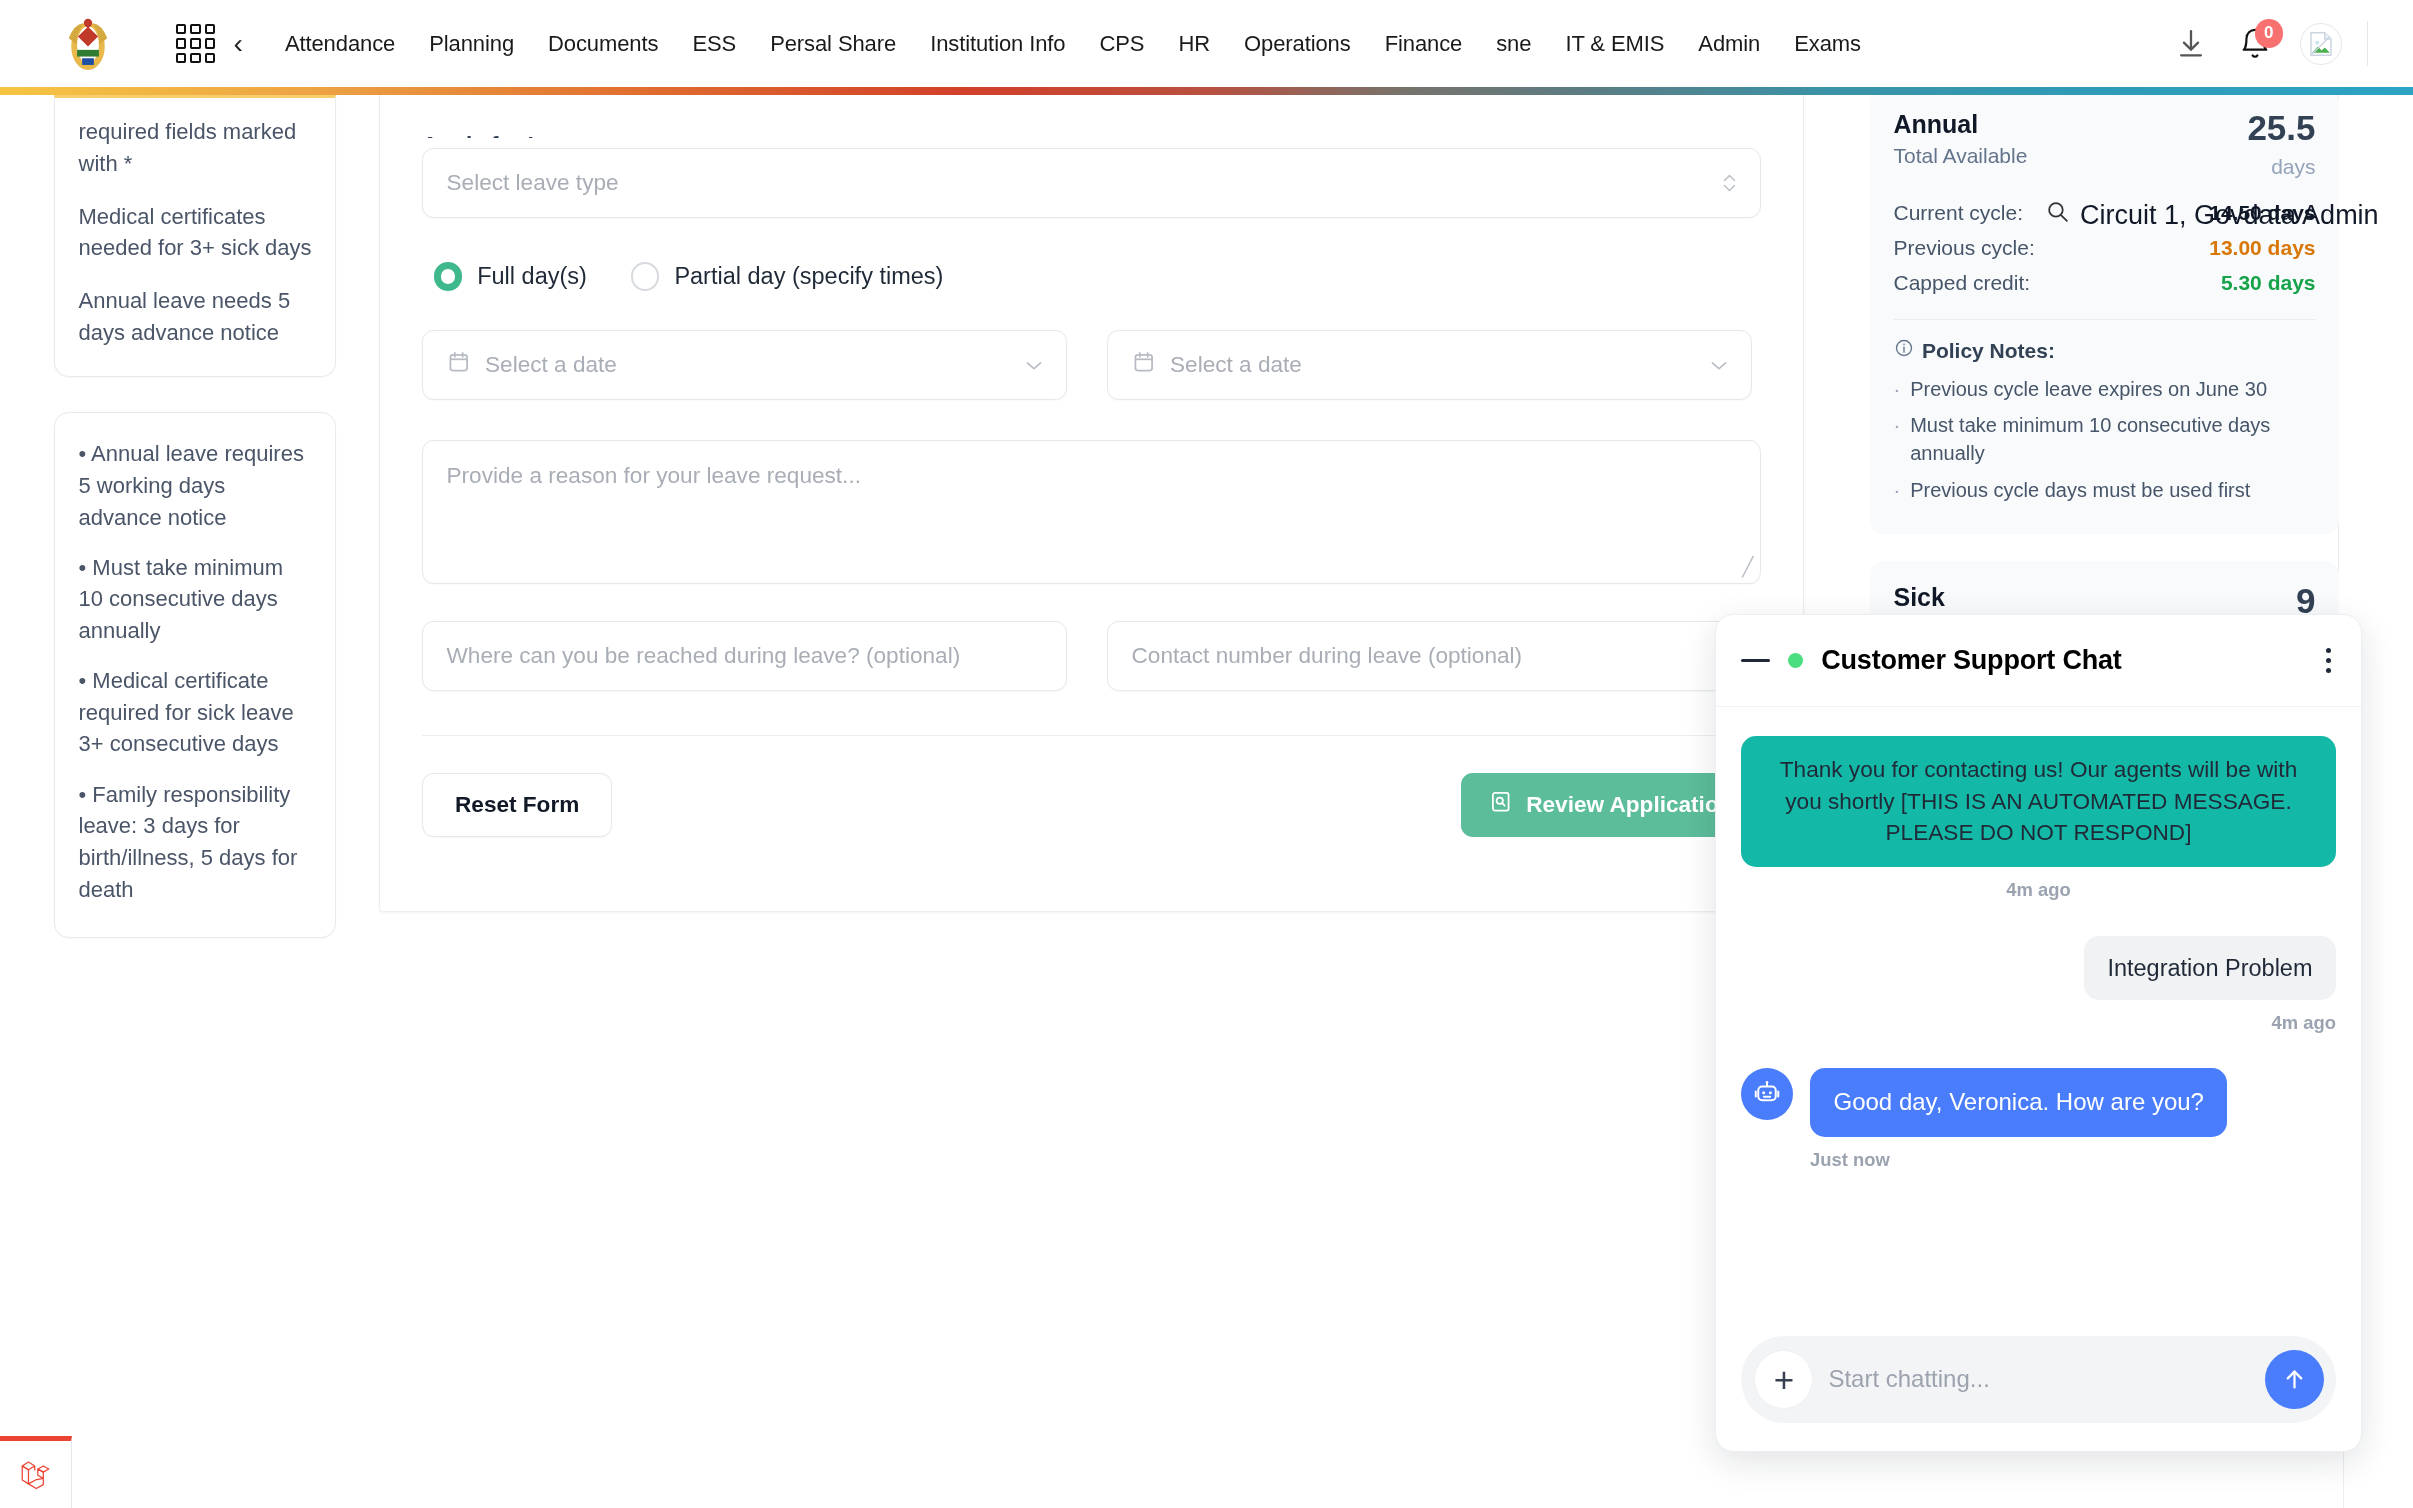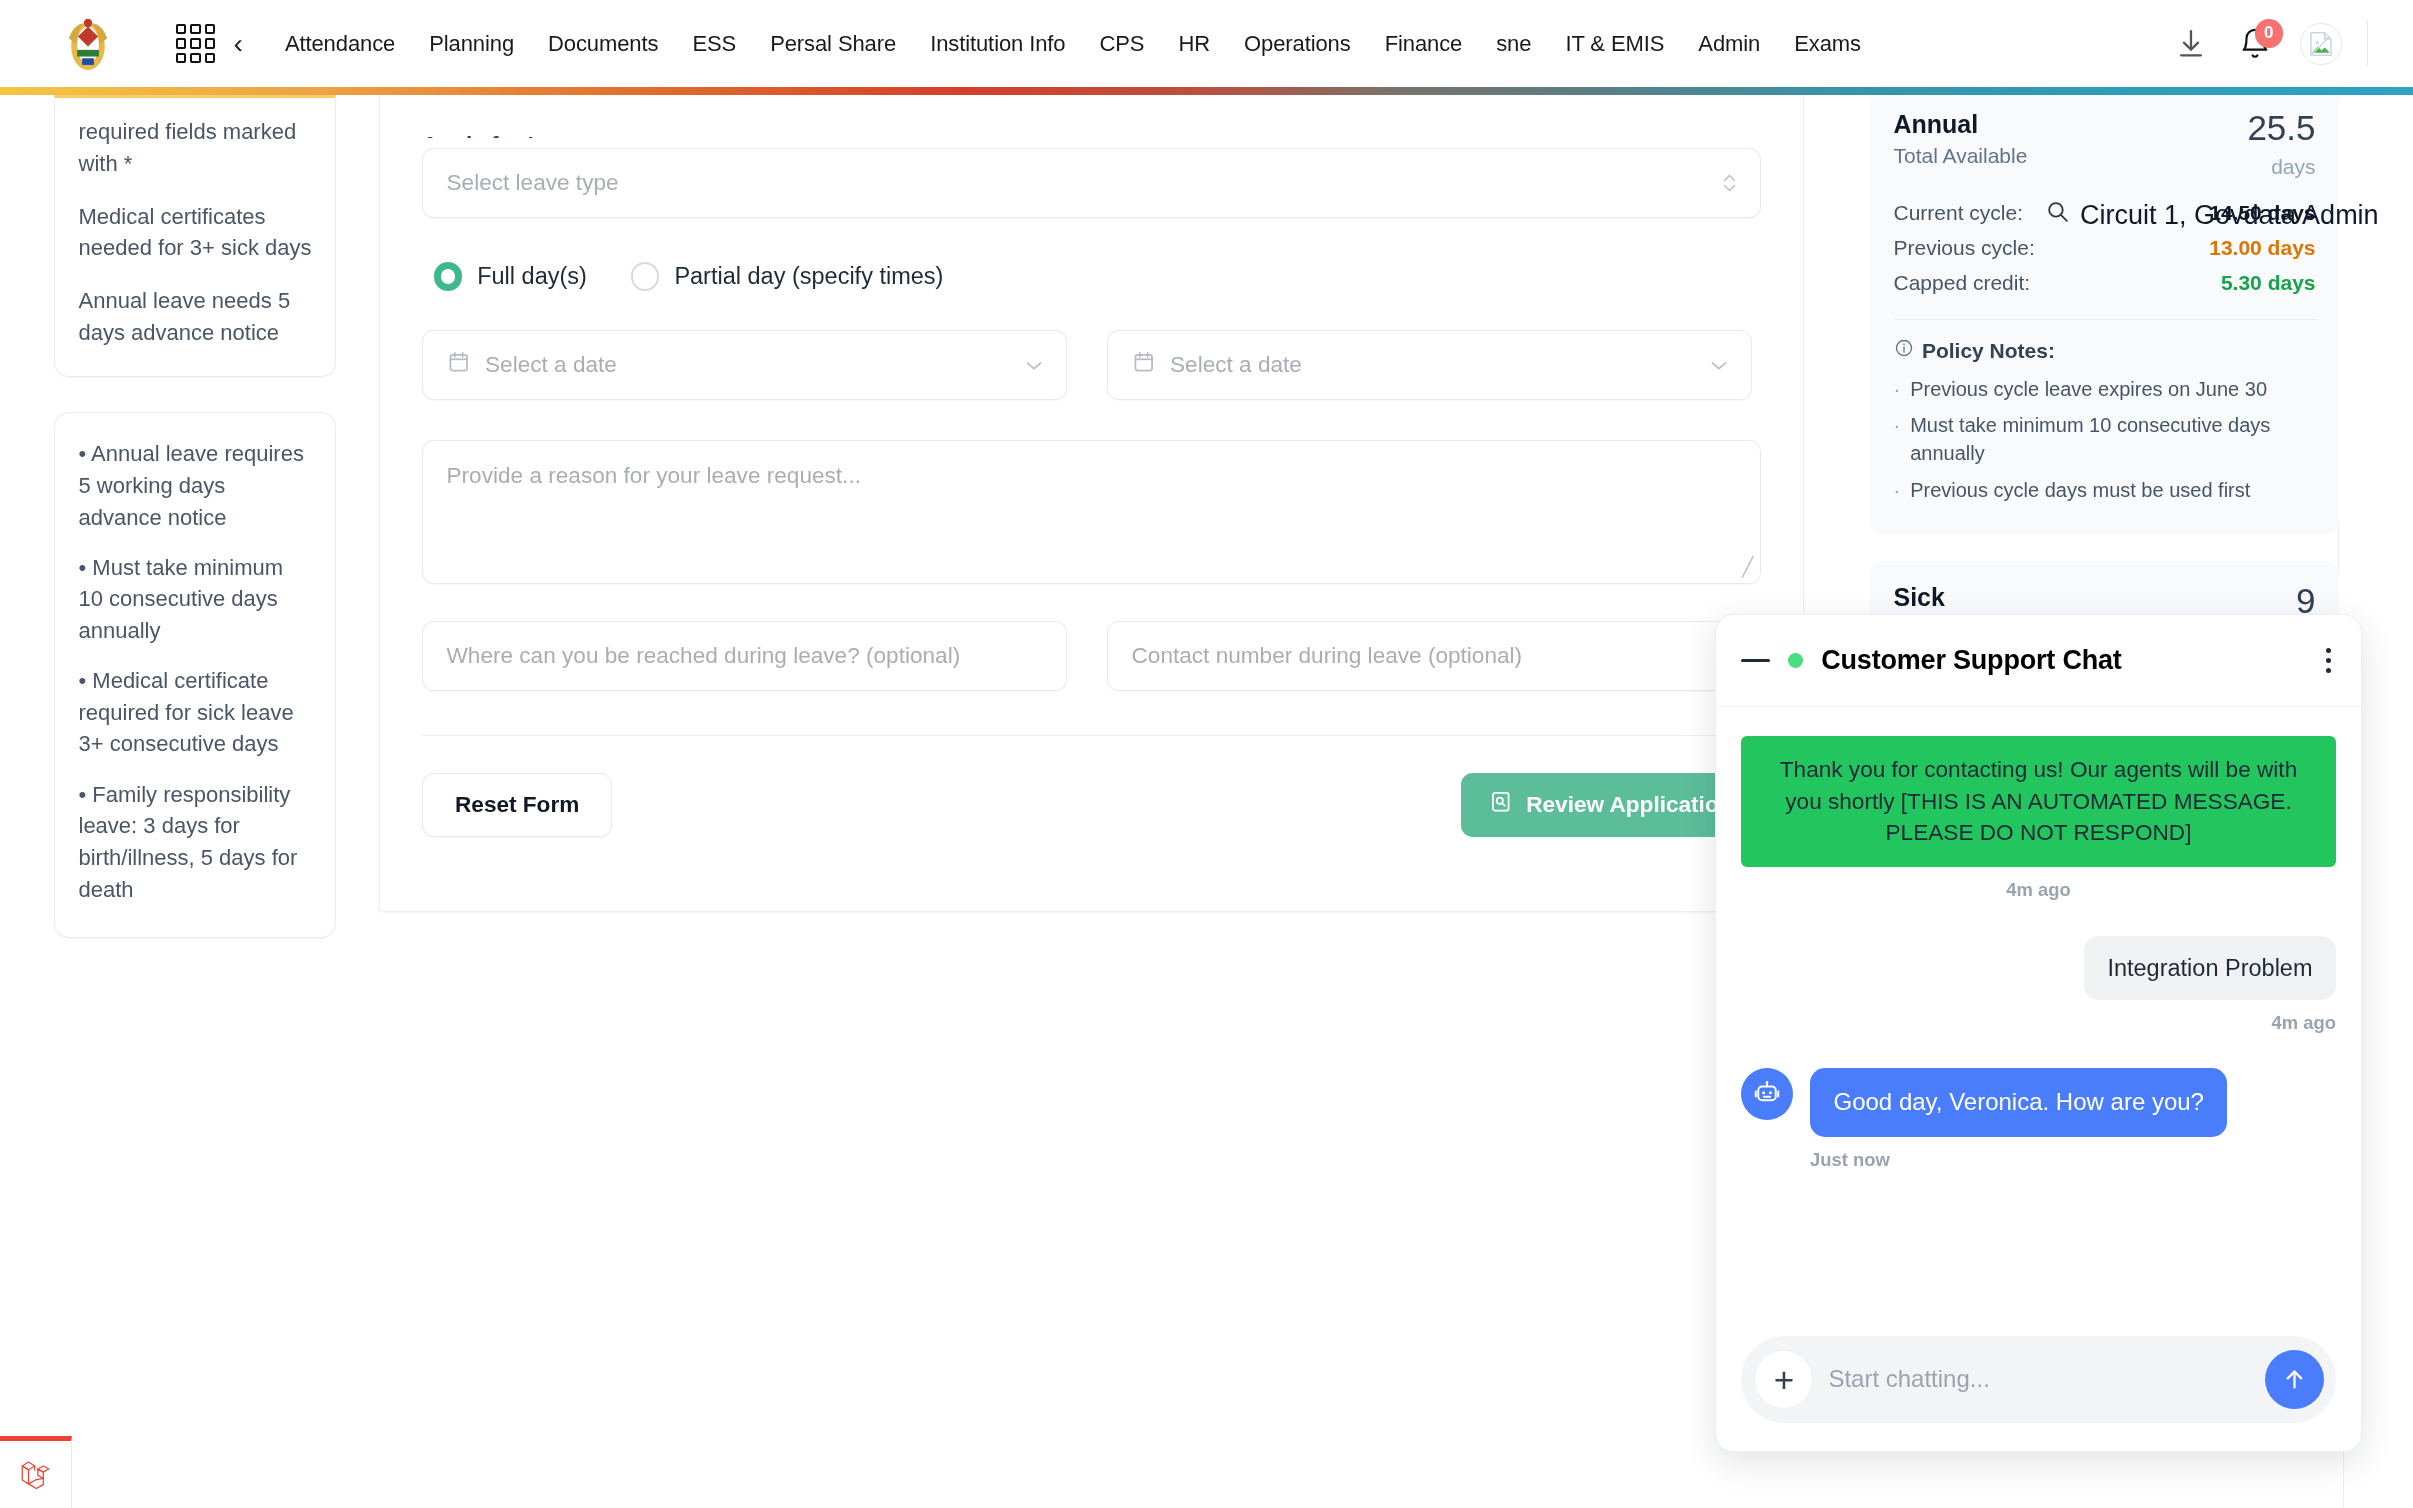--- a/index.html
+++ b/index.html
@@ -123,21 +123,21 @@
     height: 64px; padding: 0 28.5px; border-radius: 11.7px; background:#5cbd9a; color:#fff;
     font-size:22.6px; font-weight:600; display:flex; align-items:center; gap:13.4px; white-space:nowrap;
   }
 
   
   .rightcol { position:absolute; left: 1870px; top: -6.7px; width: 469px; }
   .bal-card { background:#f8fafc; border-radius: 13.4px; padding: 22px 23.5px 22px 23.5px; position:relative; }
   .bal-top { display:flex; align-items:flex-start; justify-content:space-between; }
   .bal-name { font-size: 25px; font-weight:700; color:#111827; }
   .bal-sub { font-size: 21px; color:#64748b; margin-top: 5px; }
-  .bal-val { font-size: 35px; font-weight:400; color:#334155; text-align:right; line-height:1; }
+  .bal-val { font-size: 35px; font-weight:700; color:#334155; text-align:right; line-height:1; }
   .bal-days { font-size: 21px; color:#94a3b8; text-align:right; margin-top: 10px; }
   .bal-rows { margin-top: 22px; }
   .bal-row { display:flex; justify-content:space-between; align-items:center; font-size:21px; margin-bottom: 11px;}
   .bal-row .k { color:#475569; }
   .bal-row .v { font-weight:700; color:#111827; }
   .bal-row .v.orange { color:#d97706; }
   .bal-row .v.green { color:#16a34a; }
 
   .notes { margin-top: 23.5px; border-top:0.8px solid #e7ecf1; padding-top: 18.4px; }
   .notes-h { display:flex; align-items:center; gap:8.4px; font-size:21px; font-weight:700; color:#334155; margin-bottom: 11.7px;}
@@ -165,21 +165,21 @@
   }
   .chat-head { height: 92px; display:flex; align-items:center; padding: 0 25px; gap: 18.4px; border-bottom:0.8px solid #f1f3f5; }
   .minus { width: 28.5px; height: 3.4px; background:#1f2937; border-radius:1.7px; flex:none; }
   .statusdot { width: 15px; height:15px; border-radius:50%; background:#4ade80; flex:none; }
   .chat-title { font-size: 27px; font-weight: 800; color:#000; flex:1 1 auto; letter-spacing:-0.2px;}
   .kebab { display:flex; flex-direction:column; gap: 5px; flex:none; padding: 5px;}
   .kebab i { width:5px; height:5px; border-radius:50%; background:#1f2937; display:block;}
 
   .chat-body { flex:1 1 auto; padding: 28.5px 25px 8.4px 25px; overflow:hidden; }
   .bub-in {
-    background:#22c55e; color:#1f2937; border-radius: 6px; padding: 18.4px 22px;
+    background:#14b8a6; color:#1f2937; border-radius: 15px; padding: 18.4px 22px;
     font-size: 22.6px; line-height: 1.4; text-align:center;
   }
   .ts { font-size: 18.4px; color:#9aa3af; font-weight:600; margin-top: 11.7px; }
   .ts.c { text-align:center; }
   .ts.r { text-align:right; }
   .ts.l { text-align:left; }
 
   .row-right { display:flex; justify-content:flex-end; margin-top: 35px; }
   .bub-grey {
     background:#f1f2f4; color:#1f2937; border-radius: 15px; padding: 17px 23.5px;

